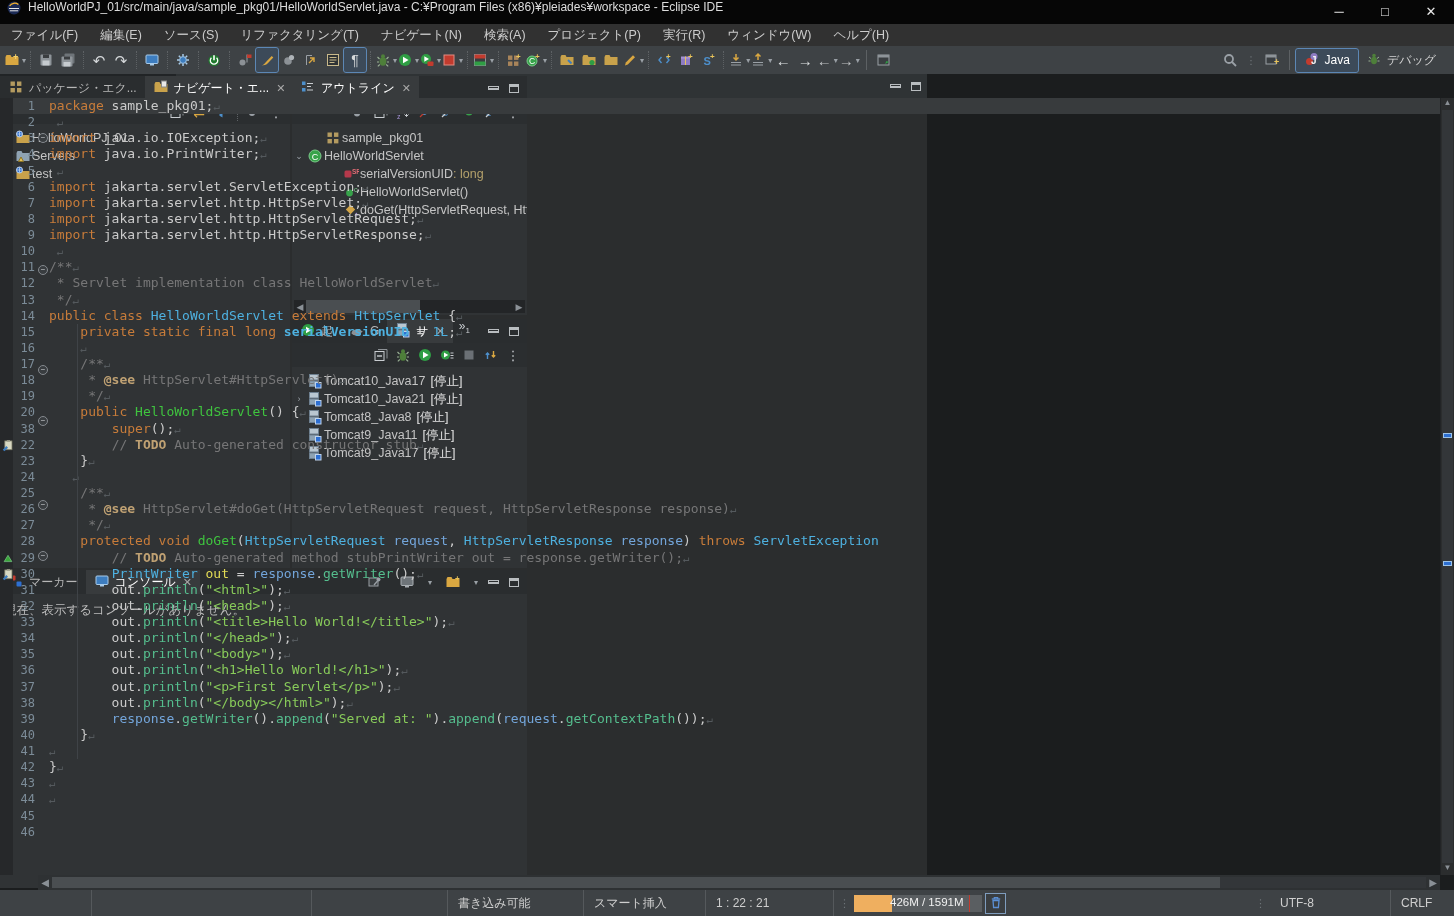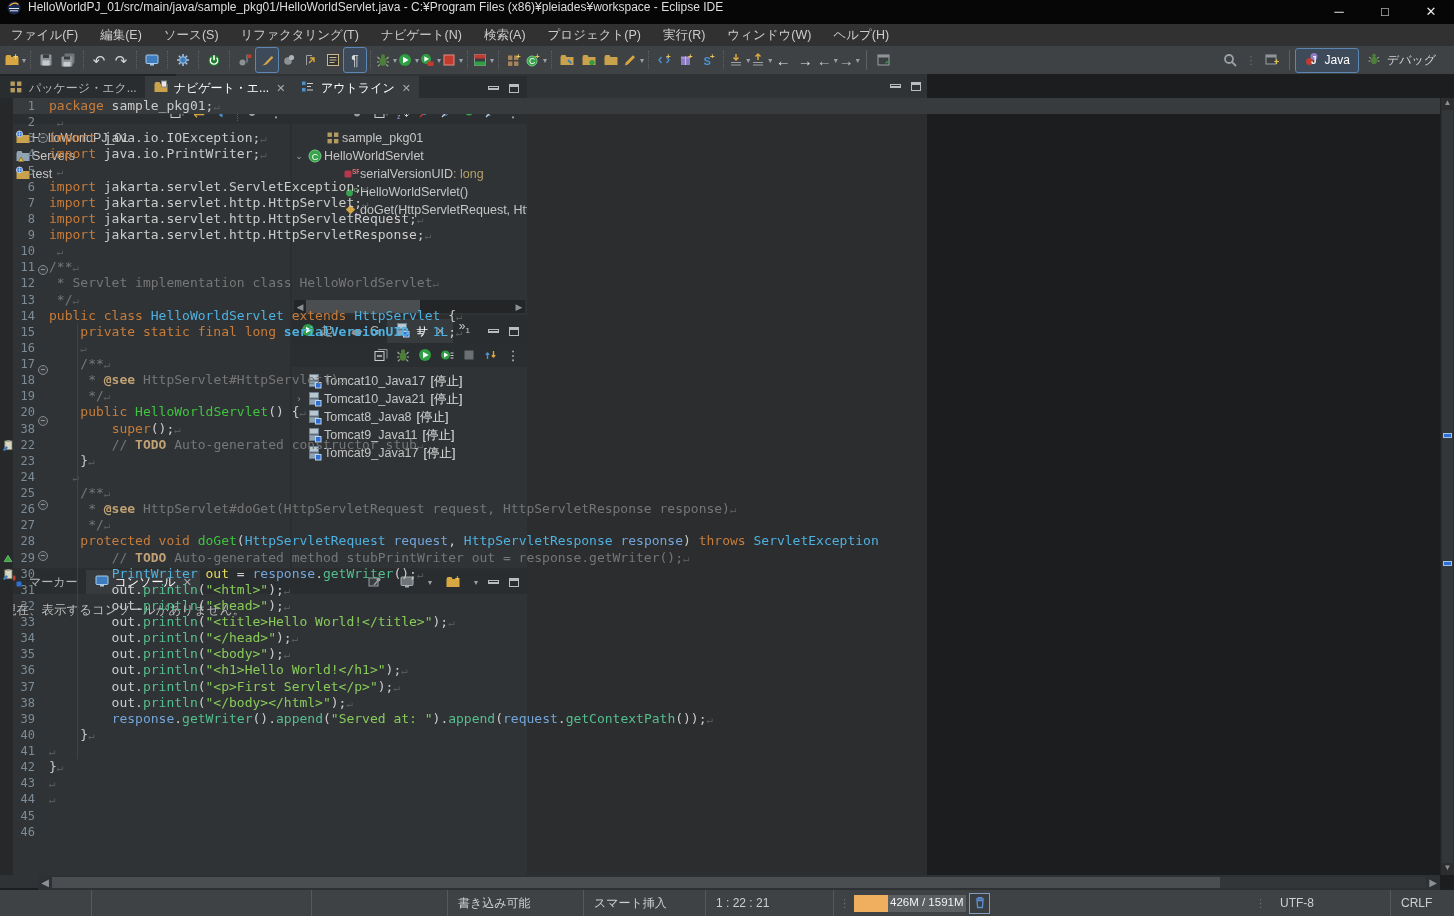--- a/index.html
+++ b/index.html
@@ -105,21 +105,21 @@
   #ehscroll .arr { width:14px; text-align:center; color:#8A9096; font-size:10px; }
   #ehscroll .track { flex:1; height:11px; position:relative; background:#333639; }
   #ehscroll .thumb { position:absolute; left:0; top:0; height:100%; width:85%; background:#4A4E51; }
 
   
   #statusbar { position:absolute; left:0; bottom:0; width:100%; height:26px; background:#3E4245;
     display:flex; align-items:center; font-size:12px; color:#CFCFCF; }
   .sseg { height:100%; display:flex; align-items:center; padding:0 10px; border-right:1px solid #55595C; }
   .sseg.noline { border-right:none; }
   #heapbox { display:flex; align-items:center; gap:3px; }
-  #heap { position:relative; width:112px; height:17px; background:#5A5E61; overflow:hidden; }
+  #heap { position:relative; width:128px; height:17px; background:#5A5E61; overflow:hidden; }
   #heap .fill { position:absolute; left:0; top:0; bottom:0; width:30%; background:var(--heap); }
   #heap .maxline { position:absolute; right:12px; top:0; bottom:0; width:1px; background:#C23B2E; }
   #heap .htxt { position:absolute; left:36px; top:1px; font-size:11.5px; color:#F2F2F2; }
   #trashbtn { width:21px; height:21px; border:1px solid #7F9DBE; background:#3A3E41; display:flex; align-items:center; justify-content:center; }
 </style>
 </head>
 <body>
 
 <div id="app">
 

